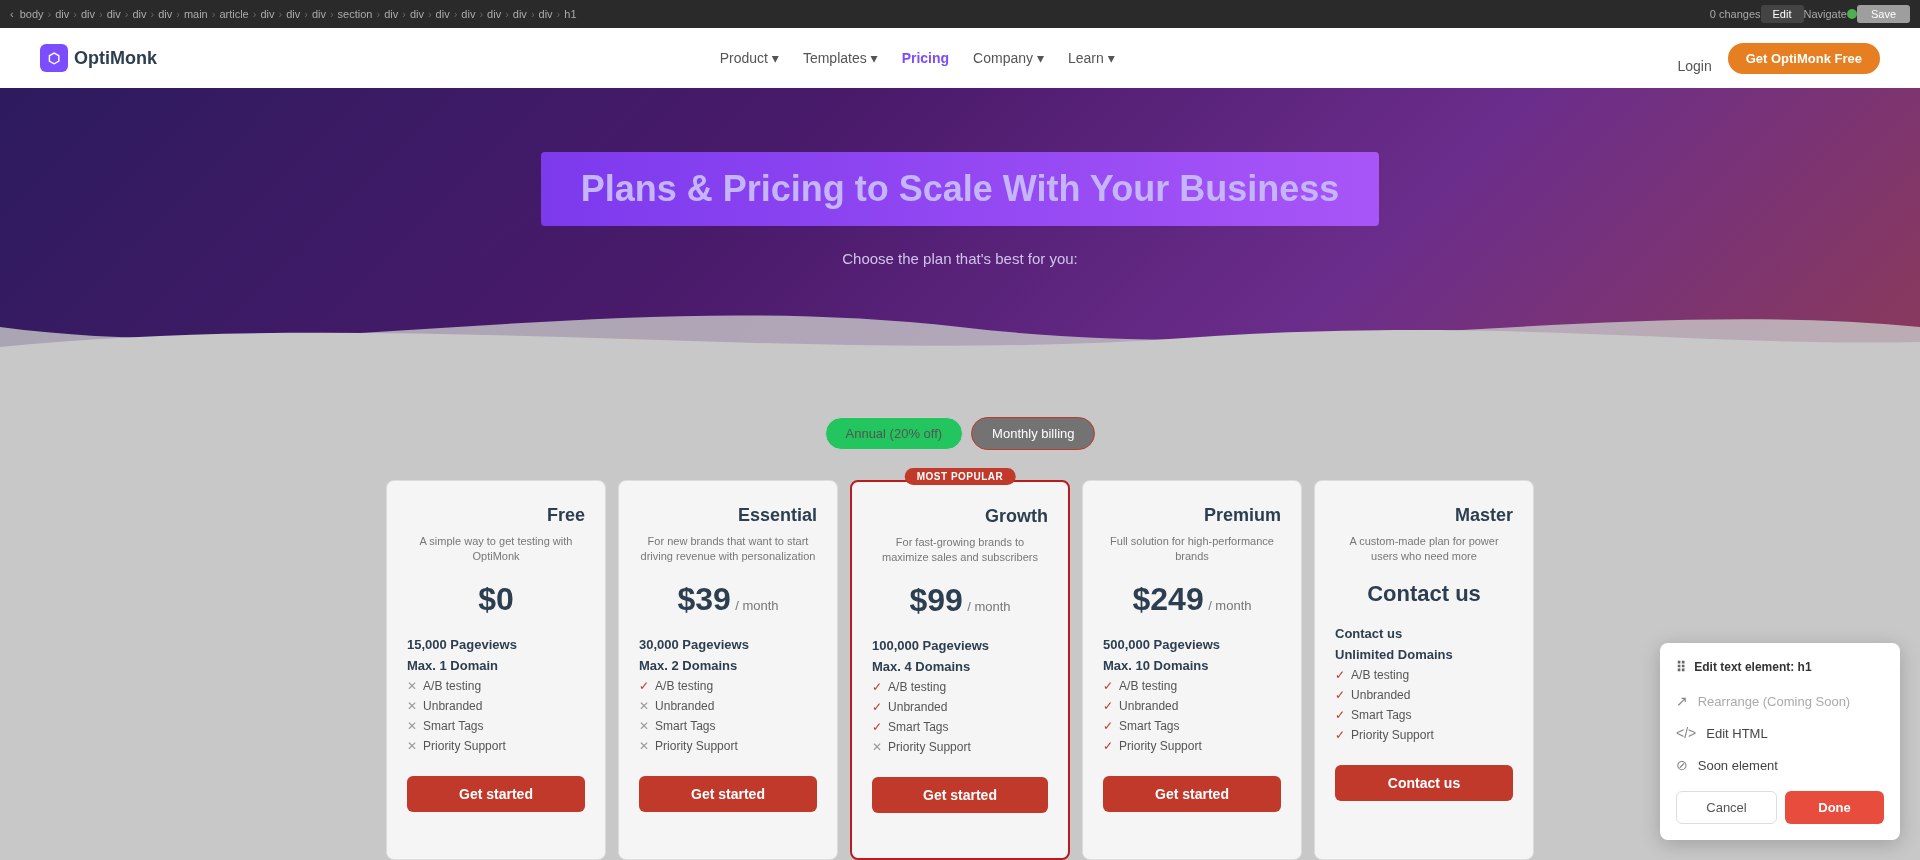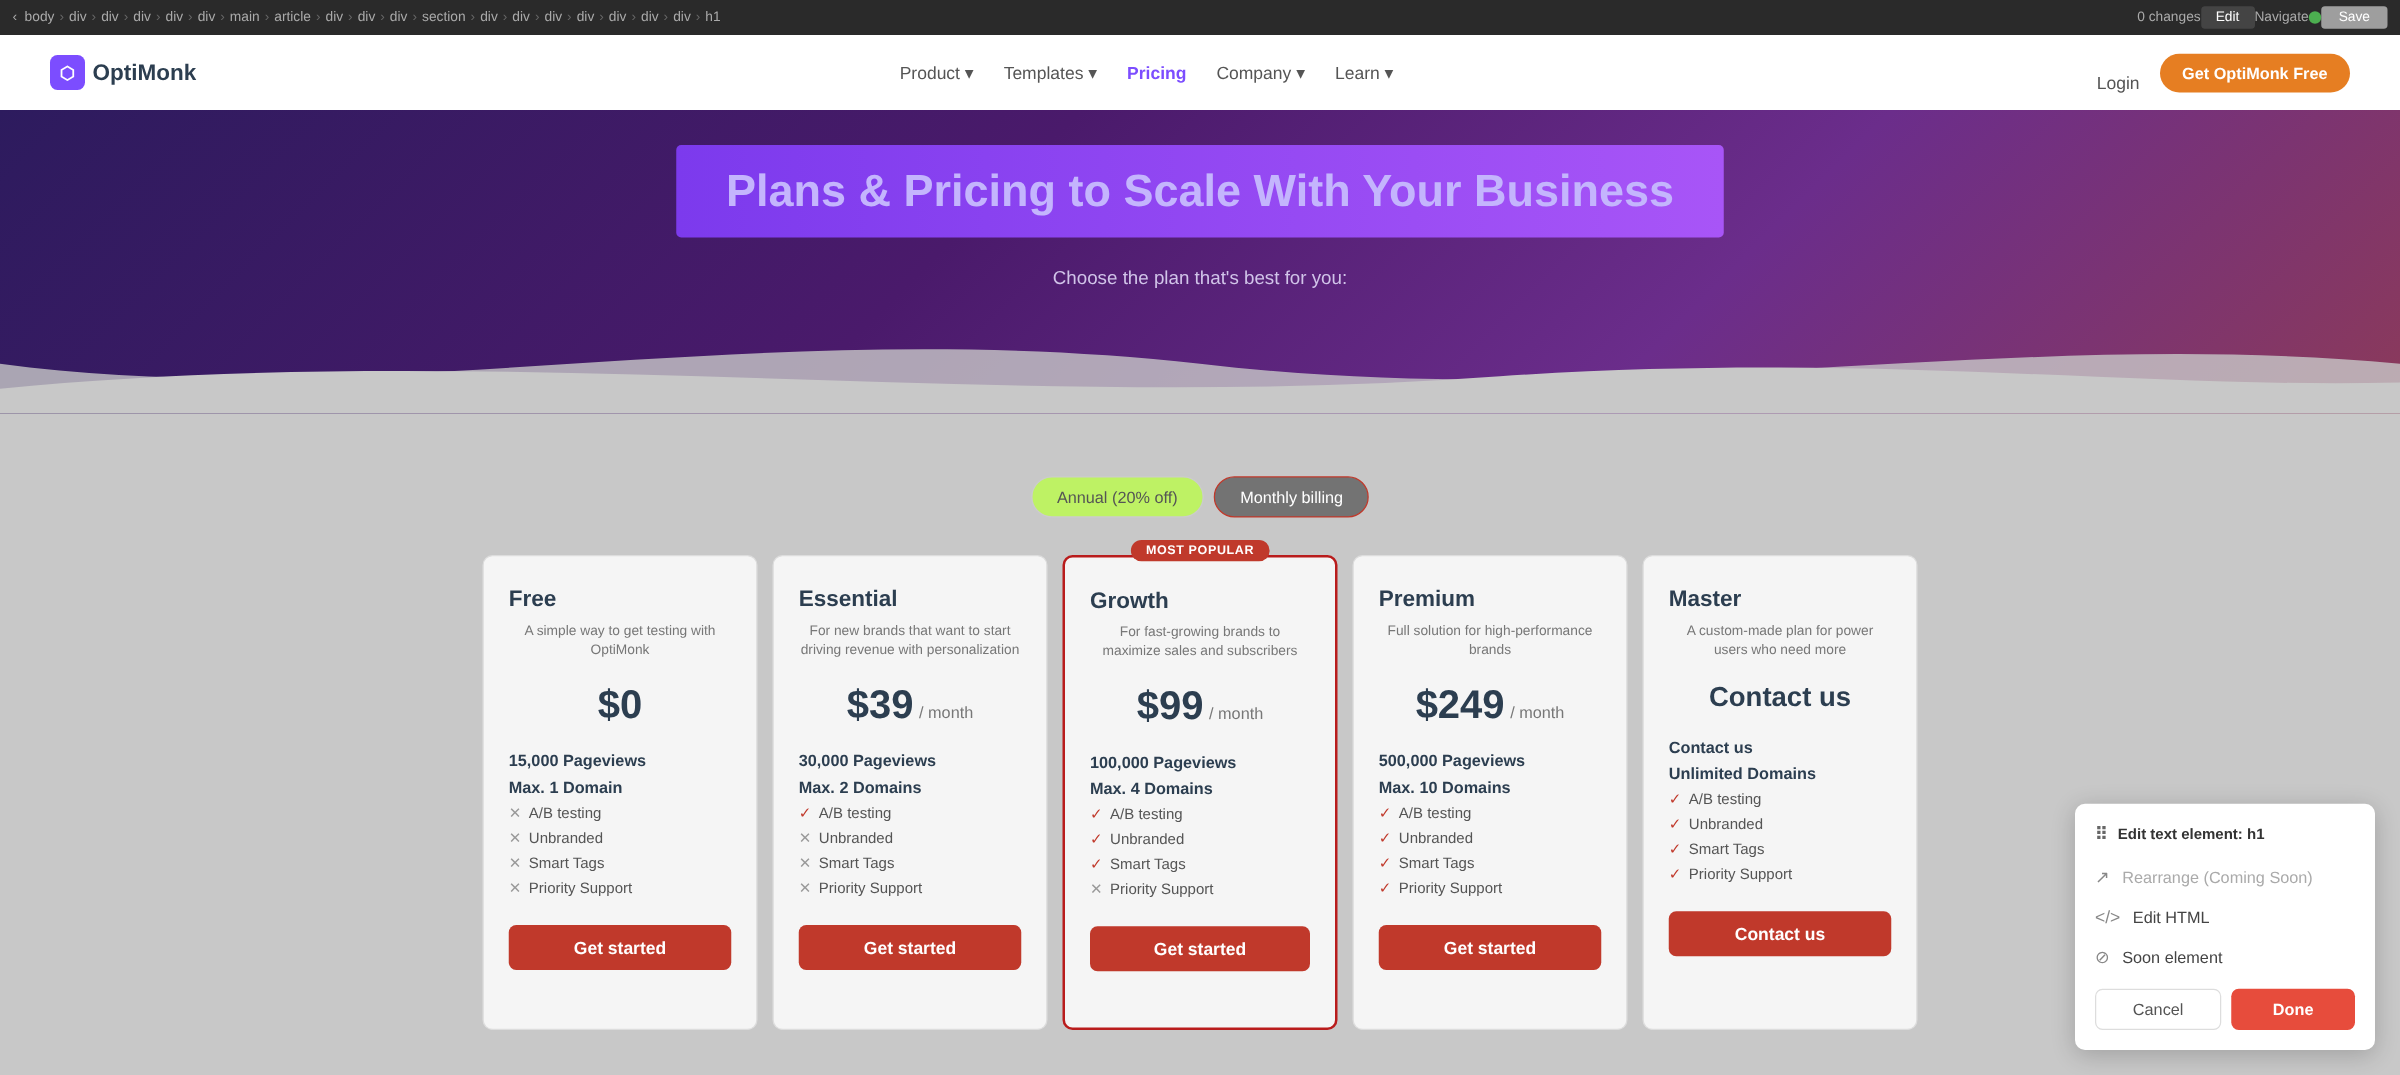--- a/index.html
+++ b/index.html
@@ -124,21 +124,21 @@
       border-radius: 20px;
       font-size: 13px;
       font-weight: 600;
       cursor: pointer;
     }
 
     
     .hero {
       background: linear-gradient(135deg, #2d1b5e 0%, #4a1a6b 40%, #6b2d8b 70%, #8b3a5a 100%);
       position: relative;
-      padding: 28px 0 100px;
+      padding: 64px 0 100px;
       text-align: center;
       overflow: hidden;
     }
     .hero-waves {
       position: absolute;
       bottom: 0; left: 0; right: 0;
       height: 80px;
     }
     .hero-title-wrapper {
       display: inline-block;
@@ -166,21 +166,21 @@
       justify-content: center;
       gap: 8px;
       margin: 30px 0;
     }
     .toggle-option {
       padding: 8px 20px;
       border-radius: 20px;
       font-size: 13px;
       cursor: pointer;
       border: 1px solid #ccc;
-      background: #bef264;
+      background: #22c55e;
       color: #555;
     }
     .toggle-option.active {
       background: #737373;
       color: #fff;
       border-color: #c0392b;
     }
 
     
     .pricing-area {
@@ -218,21 +218,21 @@
       font-weight: 700;
       padding: 3px 12px;
       border-radius: 10px;
       white-space: nowrap;
       letter-spacing: 0.5px;
     }
     .card-title {
       font-size: 18px;
       font-weight: 700;
       color: #2c3e50;
-      text-align: left;
+      text-align: right;
       margin-bottom: 8px;
     }
     .card-subtitle {
       font-size: 11px;
       color: #777;
       text-align: center;
       margin-bottom: 16px;
       line-height: 1.4;
     }
     .card-price {

